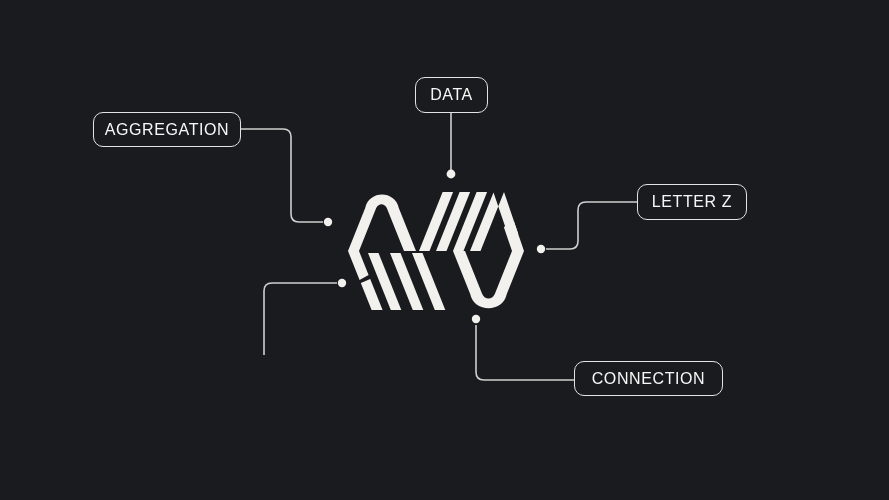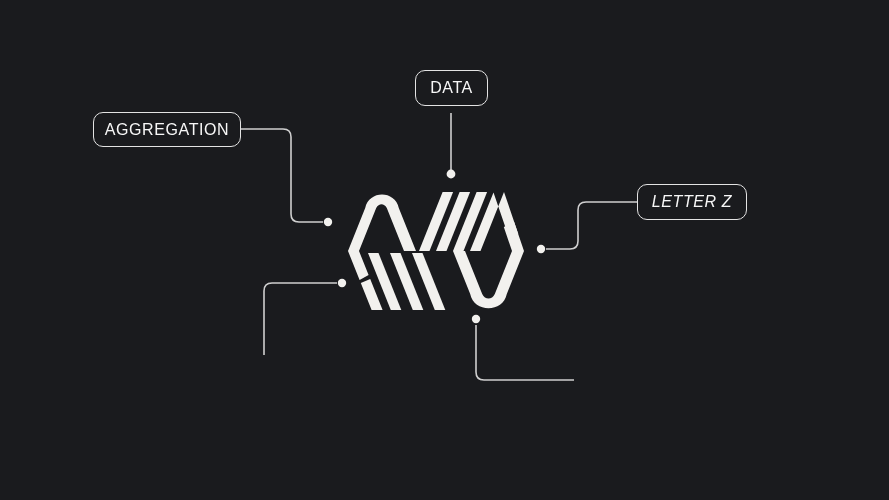--- a/index.html
+++ b/index.html
@@ -21,23 +21,23 @@
     position:absolute;
     display:flex;align-items:center;justify-content:center;
     border:1.5px solid var(--label-border);
     border-radius:10px;
     color:var(--label-text);
     font-size:16px;
     letter-spacing:0.6px;
     white-space:nowrap;
     background:transparent;
   }
-  .label-data{left:415px;top:70px;width:73px;height:36px;}
+  .label-data{left:415px;top:77px;width:73px;height:36px;}
   .label-aggregation{left:93px;top:112px;width:148px;height:35px;}
-  .label-letter-z{left:637px;top:184px;width:110px;height:36px;font-style:italic;}
+  .label-letter-z{left:637px;top:184px;width:110px;height:36px;}
   .label-hands{left:221px;top:355px;width:86px;height:35px;}
   .label-connection{left:574px;top:361px;width:149px;height:35px;}
 </style>
 </head>
 <body>
 
 <div class="stage">
 
   <svg class="overlay" viewBox="0 0 889 500" xmlns="http://www.w3.org/2000/svg">
 
@@ -78,13 +78,14 @@
     </g>
   </svg>
 
   <div class="label label-data">DATA</div>
 
   <div class="label label-aggregation">AGGREGATION</div>
 
   <div class="label label-letter-z">LETTER Z</div>
 
 
+  <div class="label label-connection">CONNECTION</div>
 </div>
 
 </body></html>

